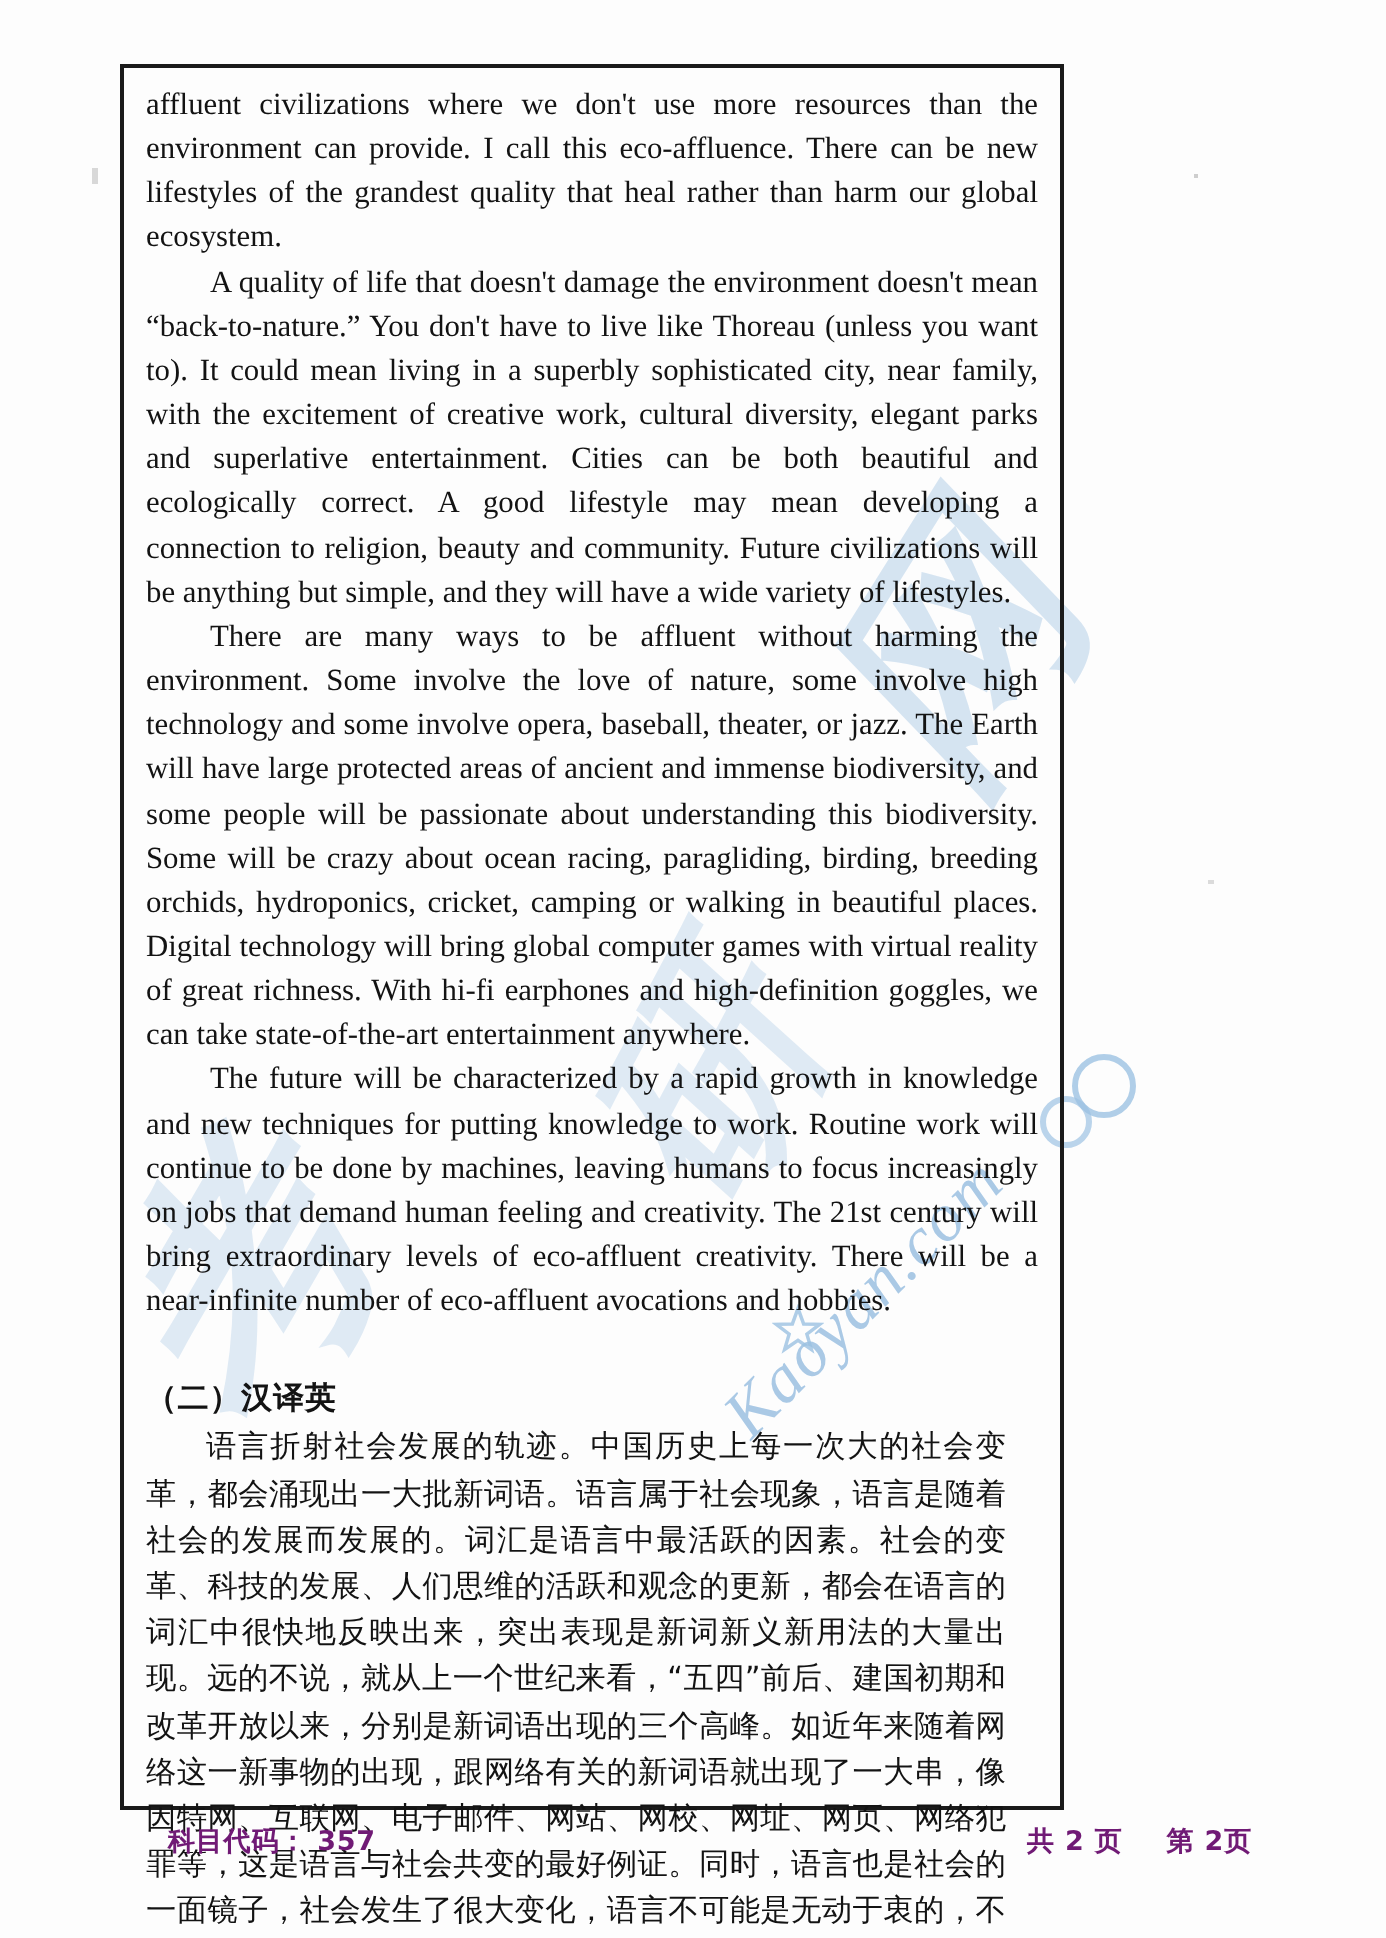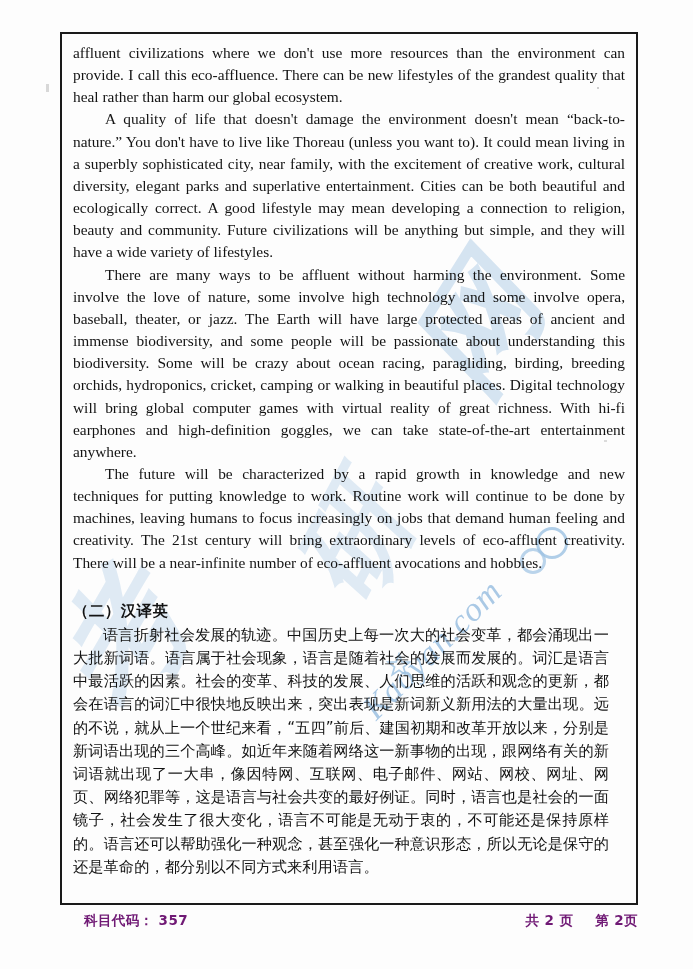--- a/index.html
+++ b/index.html
@@ -105,21 +105,21 @@
     width: 26px;
     height: 26px;
     opacity: .8;
   }
 
   
   .page-frame {
     position: absolute;
     left: 60px;
     top: 32px;
-    width: 578px;
+    width: 472px;
     height: 873px;
     border: 2px solid #1a1a1a;
     box-sizing: border-box;
     z-index: 3;
     background: transparent;
   }
   .frame-inner {
     padding: 8px 11px 0 11px;
   }
 
@@ -169,21 +169,21 @@
   }
   .footer-left {
     position: absolute;
     left: 24px;
     top: 0;
     letter-spacing: .4px;
     white-space: nowrap;
   }
   .footer-right {
     position: absolute;
-    right: 0;
+    right: 12px;
     top: 0;
     white-space: nowrap;
     letter-spacing: .4px;
   }
   .footer-right .total { margin-right: 22px; }
 
   
   .speck {
     position: absolute;
     background: #b9b9b9;

